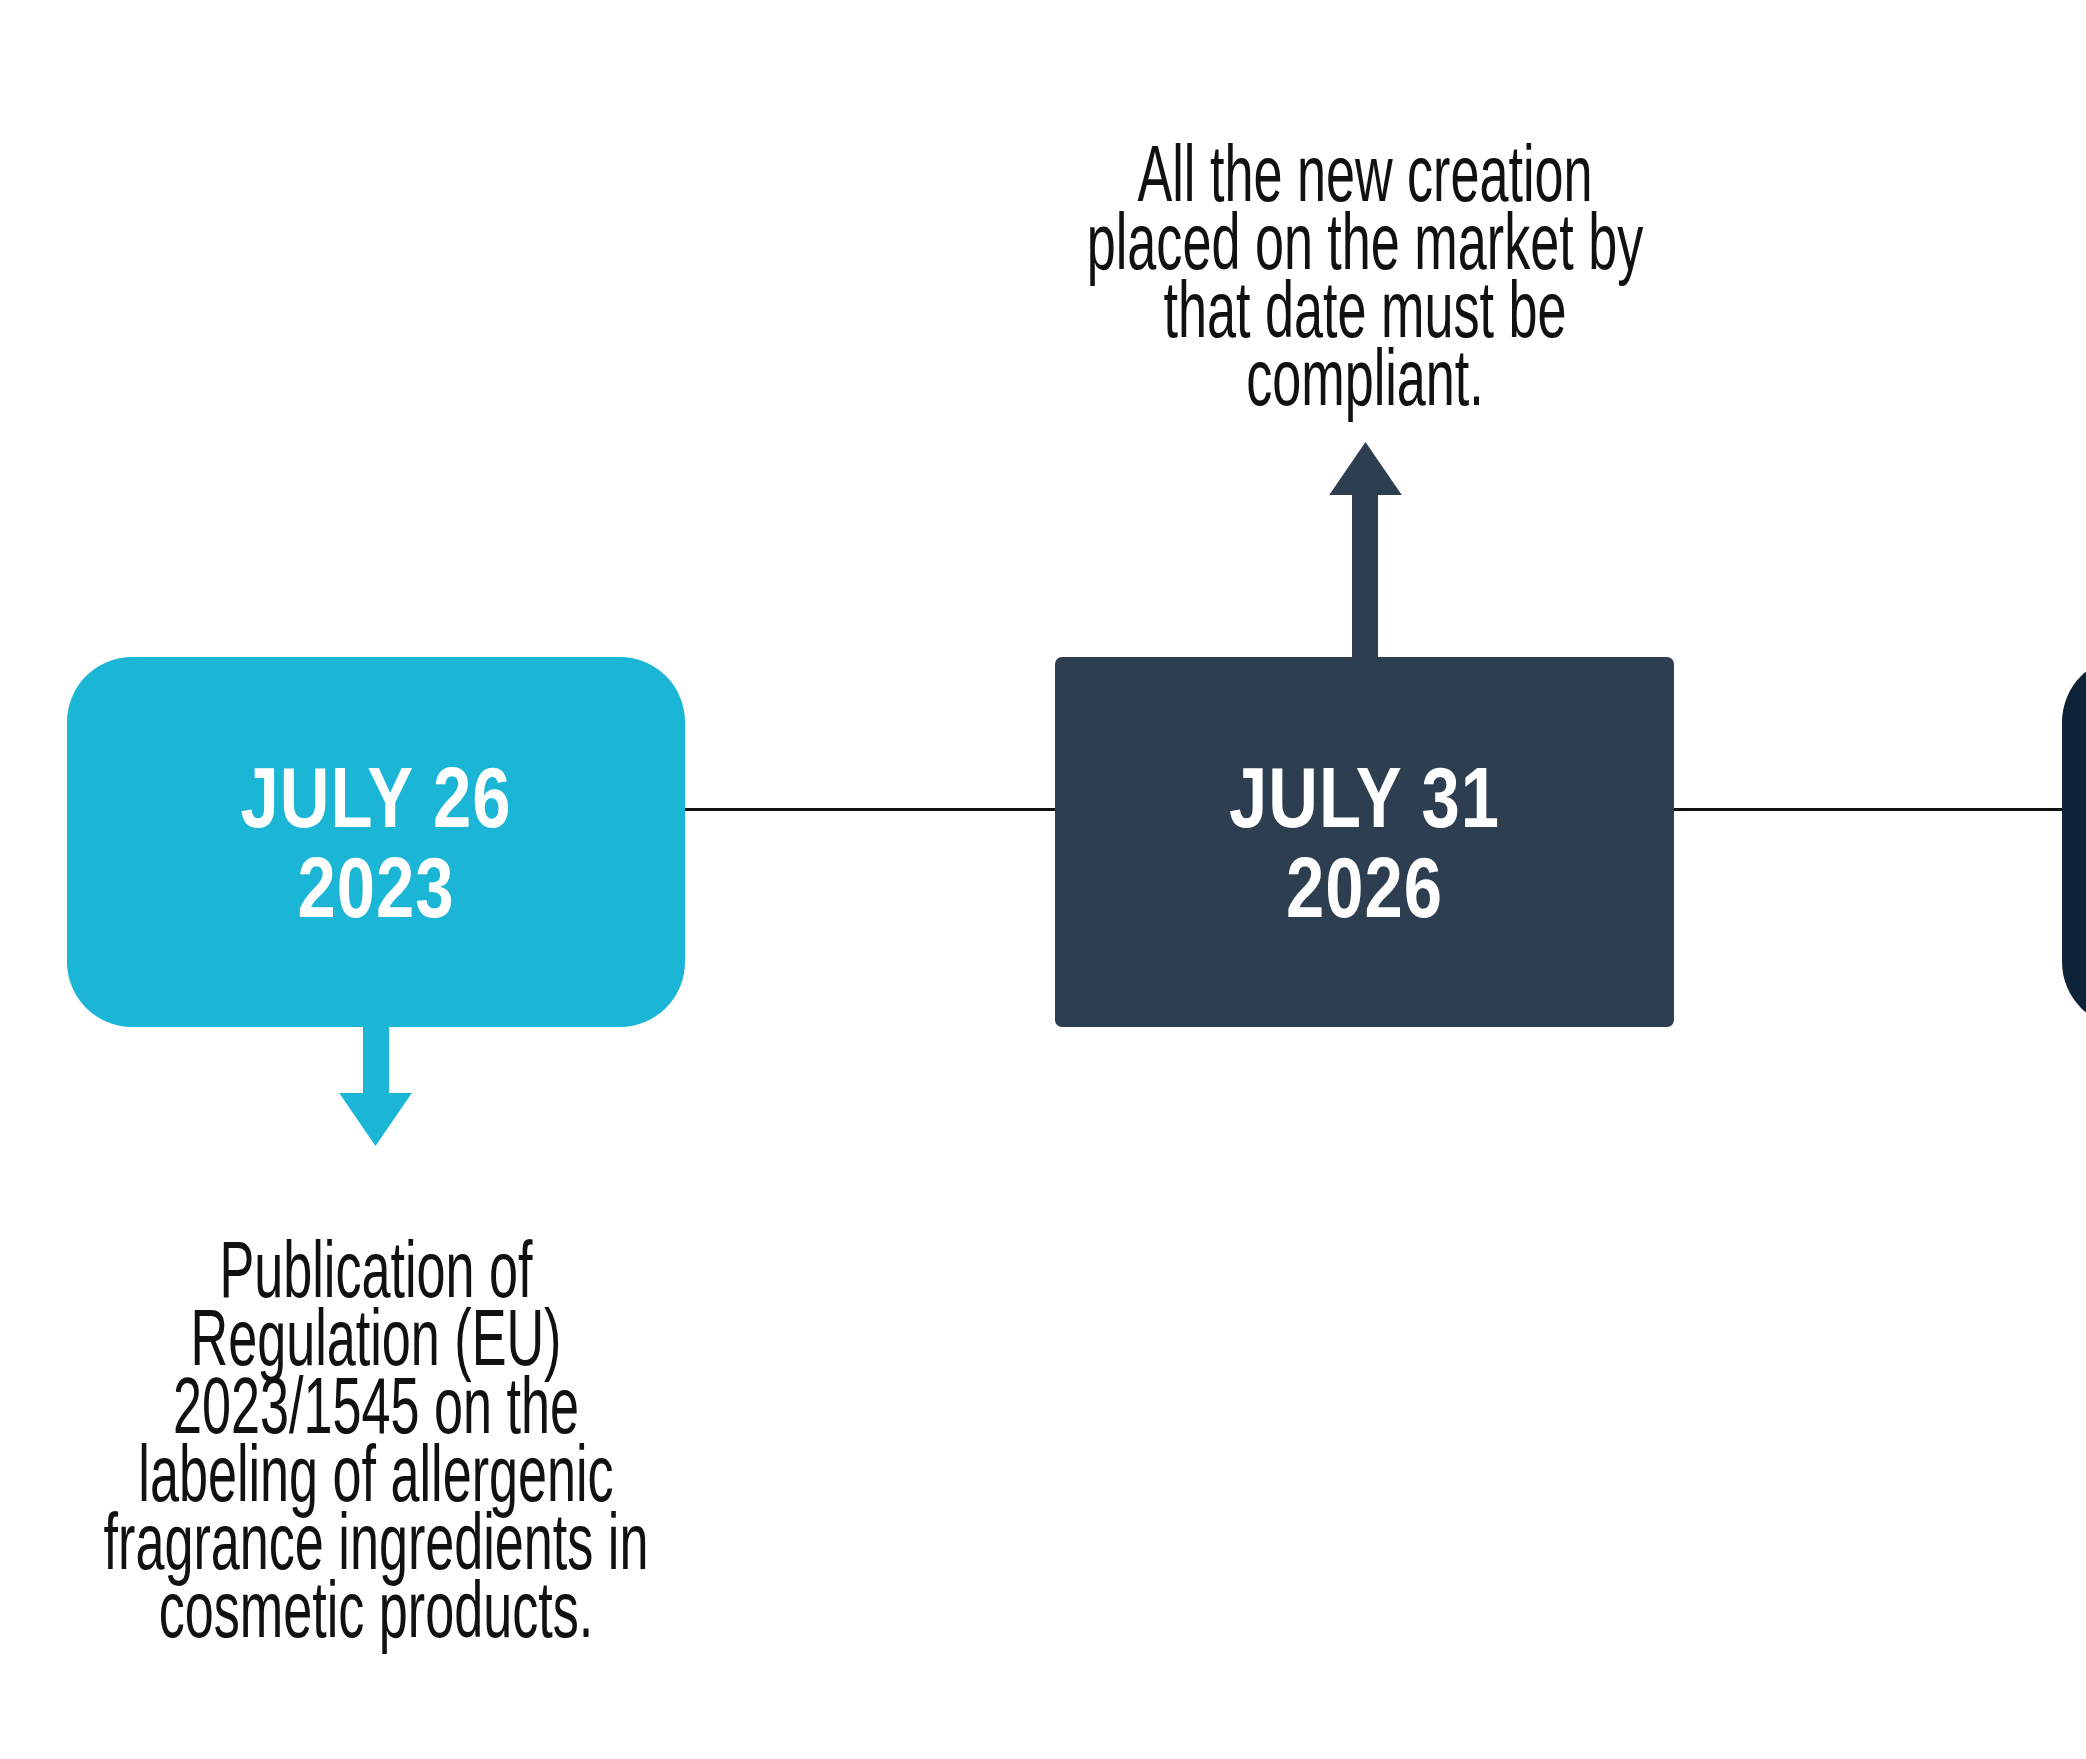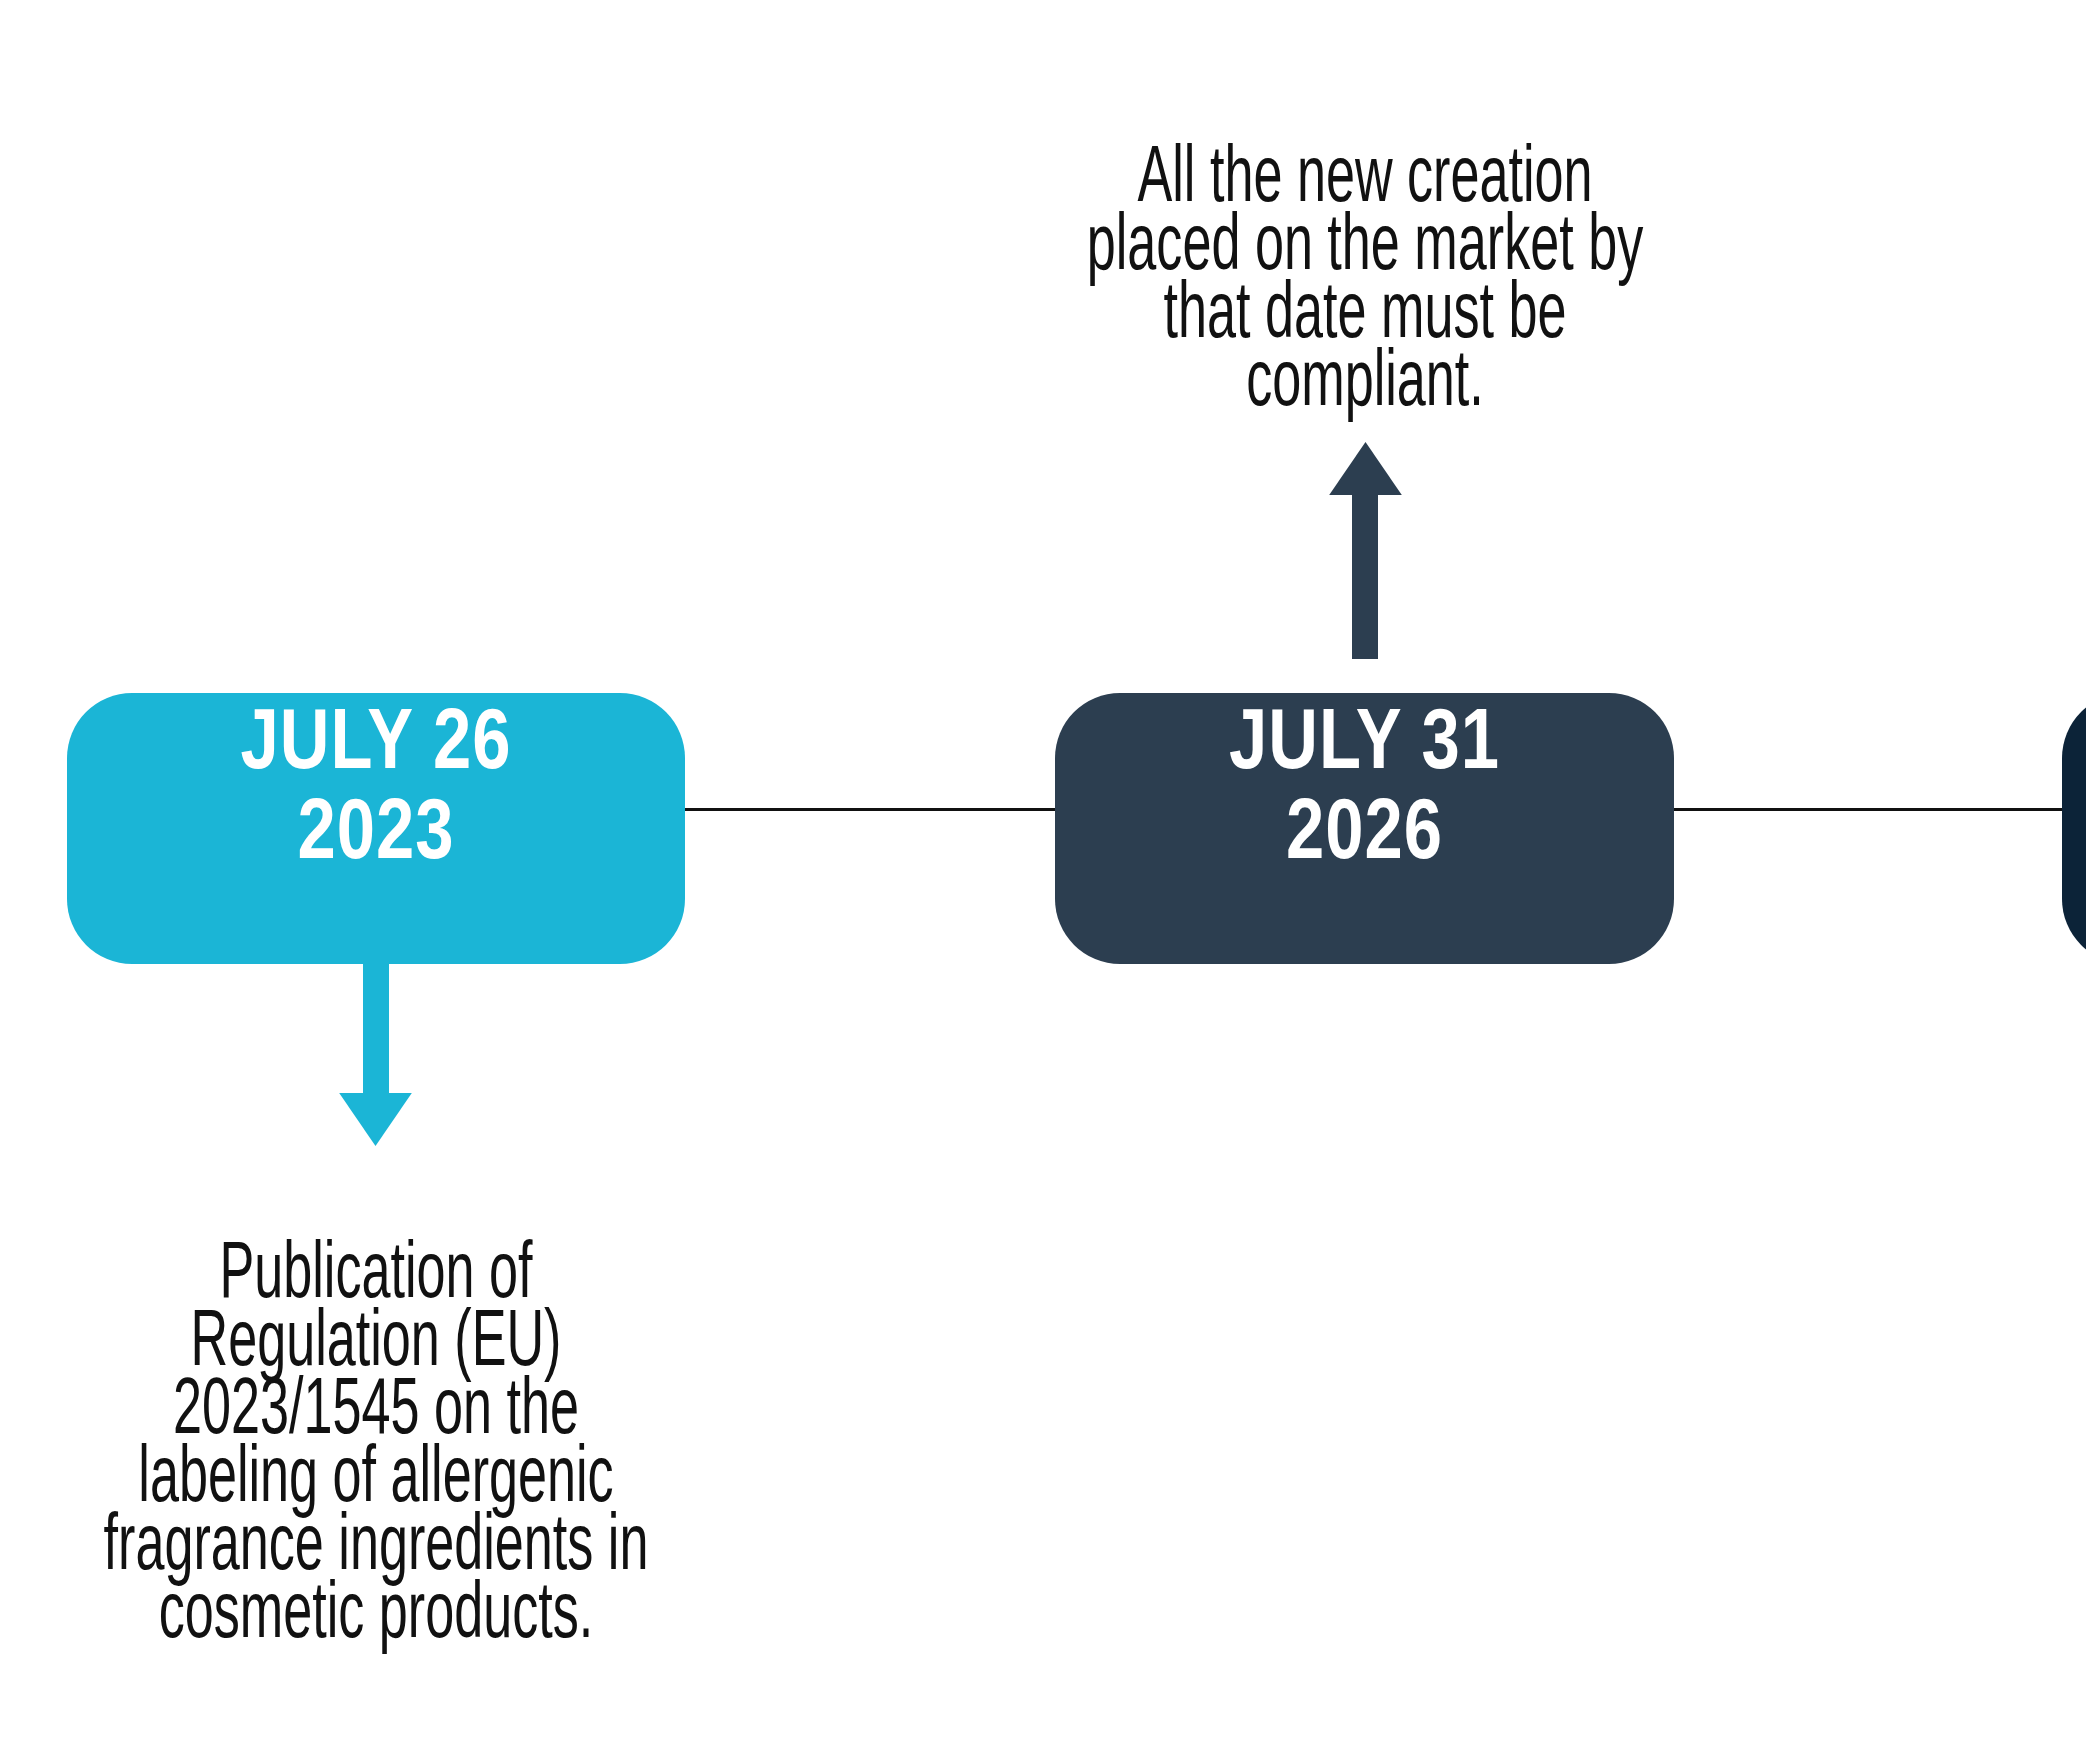--- a/index.html
+++ b/index.html
@@ -13,27 +13,26 @@
     font-family: "Liberation Sans", sans-serif;
   }
   .connector {
     position: absolute;
     height: 2.9px;
     background: #111111;
     z-index: 1;
   }
   .box {
     position: absolute;
-    height: 271px;
+    height: 370px;
     border-radius: 65px;
     display: flex;
-    align-items: flex-start;
+    align-items: center;
     justify-content: center;
     z-index: 2;
-    margin-top: 36px;
   }
   .date {
     display: block;
     width: 100%;
     text-align: center;
     white-space: pre-line;
     color: #ffffff;
     font-weight: bold;
     font-size: 86px;
     line-height: 90px;
@@ -78,21 +77,21 @@
   <svg class="head" style="left:1329px; top:442px;" width="73" height="53" viewBox="0 0 174 127">
     <polygon points="87,0 174,127 0,127" fill="#2C3E50"></polygon>
   </svg>
   <div class="stem" style="left: 1352px; top: 494px; height: 165px; background: rgb(44, 62, 80);"></div>
 
   <div class="box" style="left: 67px; top: 657px; width: 618px; background: rgb(27, 181, 214);">
     <span class="date">JULY 26
 2023</span>
   </div>
 
-  <div class="box" style="left: 1055px; top: 657px; width: 619px; background: rgb(44, 62, 80);">
+  <div class="box" style="left: 1055px; top: 657px; width: 619px; background: rgb(44, 62, 80); border-radius: 7px;">
     <span class="date">JULY 31
 2026</span>
   </div>
 
   <div class="box" style="left: 2062px; top: 657px; width: 616px; background: rgb(12, 35, 56);">
     
   </div>
 
   <div class="stem" style="left: 363px; top: 962px; height: 131px; background: rgb(27, 181, 214);"></div>
   <svg class="head" style="left:339px; top:1093px;" width="73" height="53" viewBox="0 0 174 127">

